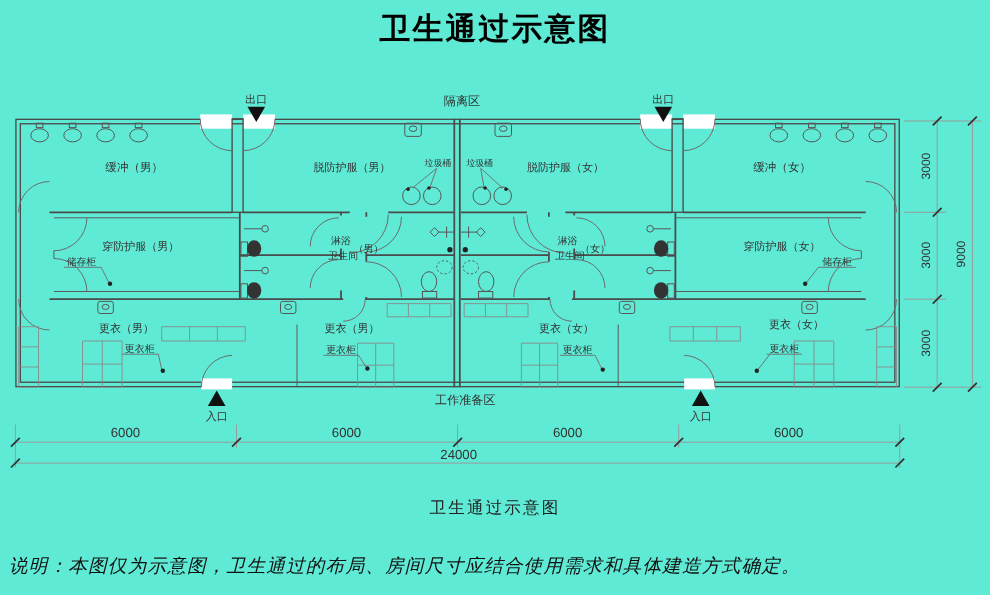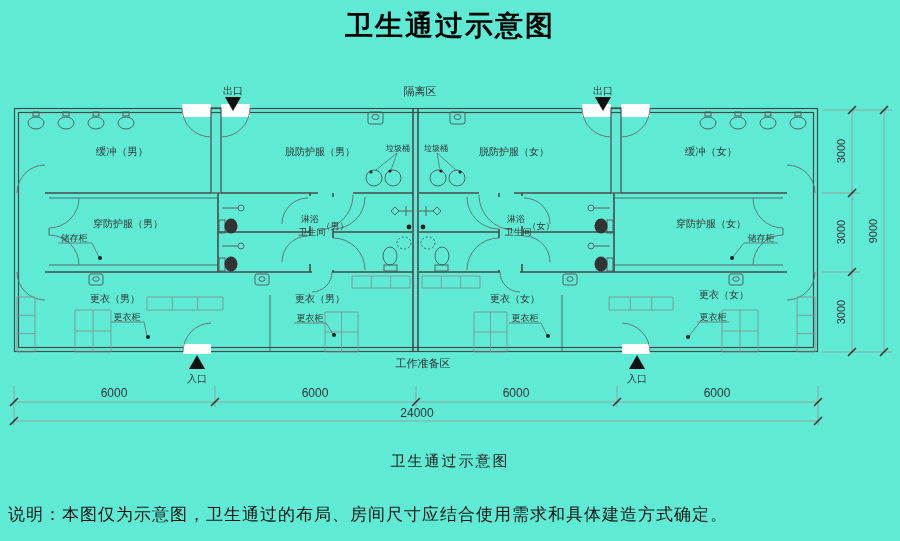--- a/index.html
+++ b/index.html
@@ -5,21 +5,21 @@
   html,body{margin:0;padding:0;background:#fff;}
   .page{position:relative;width:900px;height:541px;background:#5eead4;overflow:hidden;
         font-family:"Liberation Sans",sans-serif;color:#2e2e2e;}
   .doc-title{position:absolute;top:7px;left:0;right:0;text-align:center;
         font-family:"Liberation Serif",serif;font-weight:bold;font-size:28px;
         letter-spacing:2px;color:#000;}
   .plan-svg{position:absolute;top:0;left:0;}
   .caption{position:absolute;top:452px;left:0;right:0;text-align:center;
         font-family:"Liberation Serif",serif;font-size:15px;letter-spacing:2px;color:#222;}
   .note{position:absolute;top:503px;left:8px;right:8px;
-        font-family:"Liberation Serif",serif;font-size:17px;letter-spacing:1px;color:#111;}
+        font-family:"Liberation Serif",serif;font-size:17px;letter-spacing:1px;color:#111;font-style:italic;}
   svg text{font-family:"Liberation Sans",sans-serif;fill:#333;}
   .wall{stroke:#4a4a4a;stroke-width:1.2;fill:none;}
   .iwall{stroke:#4a4a4a;stroke-width:1.6;fill:none;}
   .thin{stroke:#5a5a5a;stroke-width:0.9;fill:none;}
   .arc{stroke:#6a6a6a;stroke-width:0.9;fill:none;}
   .fix{stroke:#555;stroke-width:0.9;fill:none;}
   .lock{stroke:#8a8a8a;stroke-width:0.8;fill:none;}
   .dim{stroke:#9a9a9a;stroke-width:0.9;fill:none;}
   .tick{stroke:#333;stroke-width:1.6;}
   .leader{stroke:#6a6a6a;stroke-width:0.8;fill:none;}

